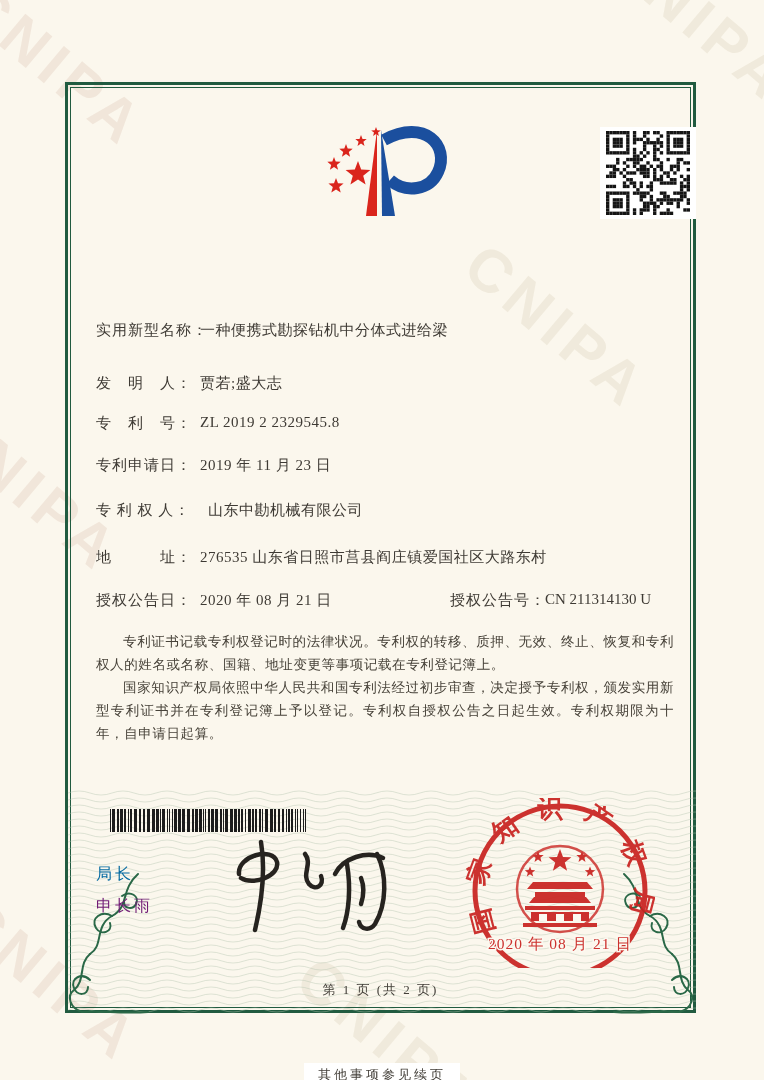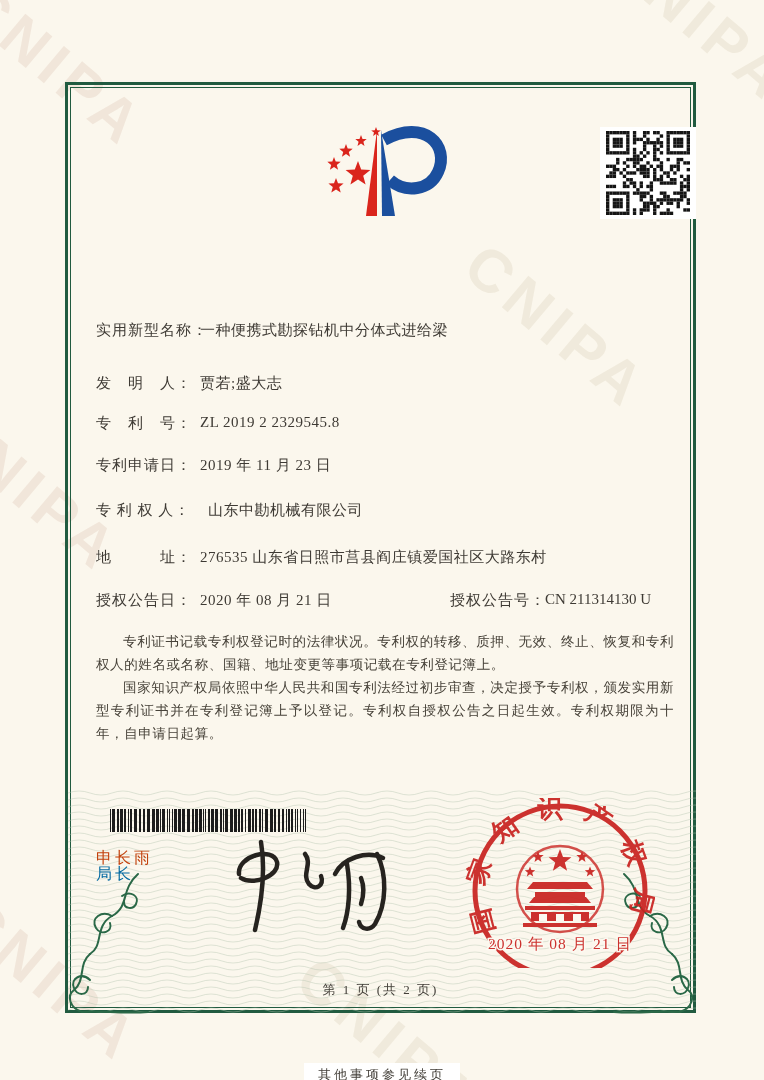--- a/index.html
+++ b/index.html
@@ -52,21 +52,21 @@
   }
   .paras p{margin:0;text-indent:2em;}
   
   .barcode{
     position:absolute;left:110px;top:809px;width:196px;height:23px;
     display:flex;align-items:stretch;overflow:hidden;
   }
   .barcode span{background:#1c1c1c;flex:none;}
   
   .signer-title{position:absolute;left:96px;top:864px;font-size:16px;letter-spacing:3px;color:#0369a1;}
-  .signer-name{position:absolute;left:96px;top:848px;font-size:16px;letter-spacing:3px;color:#c2410c;}
+  .signer-name{position:absolute;left:96px;top:896px;font-size:16px;letter-spacing:3px;color:#701a75;}
   .signature-svg{position:absolute;left:215px;top:838px;}
   
   .seal-svg{position:absolute;left:465px;top:798px;}
   
   .waves-svg{position:absolute;left:68px;top:788px;pointer-events:none;}
   .flourish{position:absolute;pointer-events:none;}
   .fl-left{left:58px;top:872px;}
   .fl-right{left:612px;top:872px;transform:scaleX(-1);}
   
   .page-indicator{

